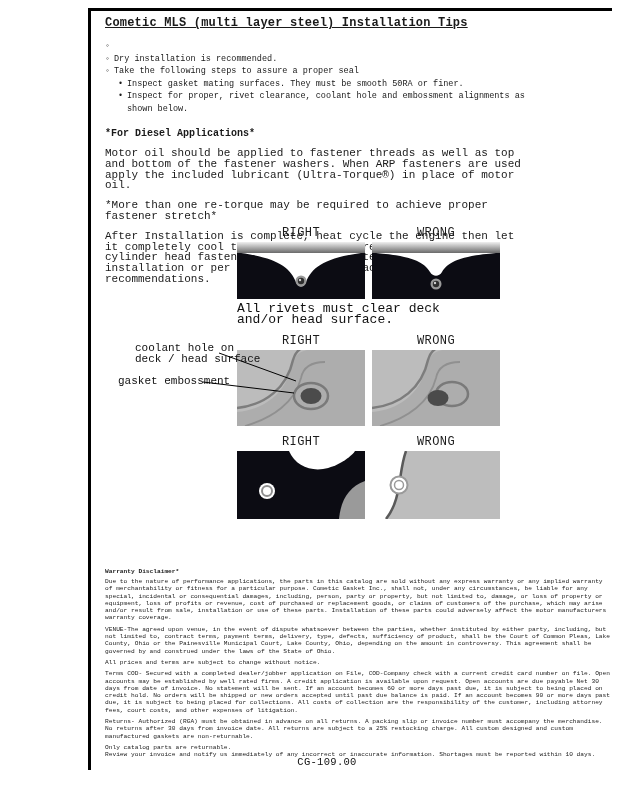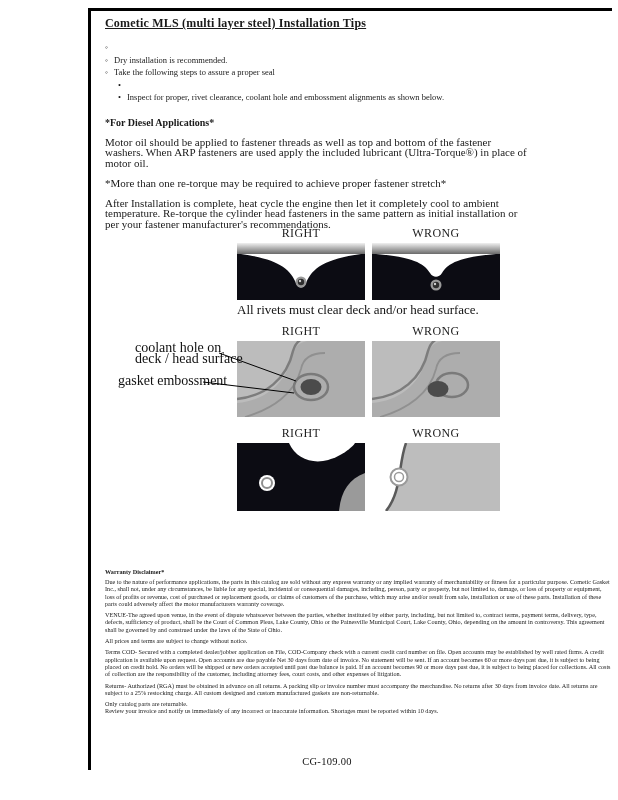--- a/index.html
+++ b/index.html
@@ -1,19 +1,19 @@
 <!DOCTYPE html>
 <html><head>
 <meta charset="utf-8">
 <style>
   * { margin:0; padding:0; box-sizing:border-box; }
   html,body { background:#ffffff; }
   .page {
     position:relative; width:618px; height:800px; background:#ffffff;
-    font-family:Liberation Serif, serif; color:#1a1a1a; overflow:hidden;
+    font-family:Liberation Mono, monospace; color:#1a1a1a; overflow:hidden;
   }
   .rule-top { position:absolute; left:88px; top:8px; width:524px; height:3px; background:#000; }
   .rule-left { position:absolute; left:88px; top:8px; width:3px; height:762px; background:#000; }
 
   .content-top { position:absolute; left:105px; top:16px; width:445px; }
   .title { font-size:12px; font-weight:bold; text-decoration:underline; letter-spacing:0.2px; margin-bottom:10px; }
   .tips { list-style:none; font-size:8.5px; line-height:12.5px; }
   .tips li { display:flex; }
   .tips .marker { width:9px; flex:none; }
   .tips li.sub { padding-left:13px; }
@@ -22,21 +22,21 @@
   .note { margin-top:2px; }
 
   .figs { position:absolute; left:237px; top:226px; width:263px; }
   .fig { margin-bottom:9px; }
   .fig-head { display:flex; gap:7px; margin-bottom:2px; }
   .col-label { width:128px; text-align:center; font-size:12px; letter-spacing:0.4px; color:#1c1c1c; }
   .fig-imgs { display:flex; gap:7px; }
   .dg { display:block; }
   .caption { font-size:13px; line-height:11px; margin-top:4px; max-width:250px; color:#111; }
 
-  .fig-label { position:absolute; font-size:14px; line-height:10.5px; color:#111; }
+  .fig-label { position:absolute; font-size:11px; line-height:10.5px; color:#111; }
   .fig-label-1 { left:135px; top:343px; }
   .fig-label-2 { left:118px; top:376px; }
   .overlay { position:absolute; left:0; top:0; pointer-events:none; }
 
   .warranty { position:absolute; left:105px; top:568px; width:507px; color:#222; }
   .w-head { font-size:6.2px; font-weight:bold; margin-bottom:3px; }
   .w-para { font-size:6.2px; line-height:7.3px; margin-bottom:4px; }
   .w-para.tight { margin-bottom:0; }
 
   .footer { position:absolute; top:756px; left:327px; transform:translateX(-50%); font-size:10.5px; letter-spacing:0.3px; color:#111; }
@@ -59,20 +59,21 @@
       <li>
         <span class="marker">◦</span>
         <span>Dry installation is recommended.</span>
       </li>
       <li>
         <span class="marker">◦</span>
         <span>Take the following steps to assure a proper seal</span>
       </li>
       <li class="sub">
         <span class="marker">•</span>
+        <span>Inspect gasket mating surfaces.  They must be smooth 50RA or finer.</span>
       </li>
       <li class="sub">
         <span class="marker">•</span>
         <span>Inspect for proper, rivet clearance, coolant hole and embossment alignments as shown below.</span>
       </li>
     </ul>
 
     <h2 class="diesel-h">*For Diesel Applications*</h2>
     <p class="para">Motor oil should be applied to fastener threads as well as top and bottom of the fastener washers. When ARP fasteners are used apply the included lubricant (Ultra-Torque®) in place of motor oil.</p>
     <p class="para note">*More than one re-torque may be required to achieve proper fastener stretch*</p>

